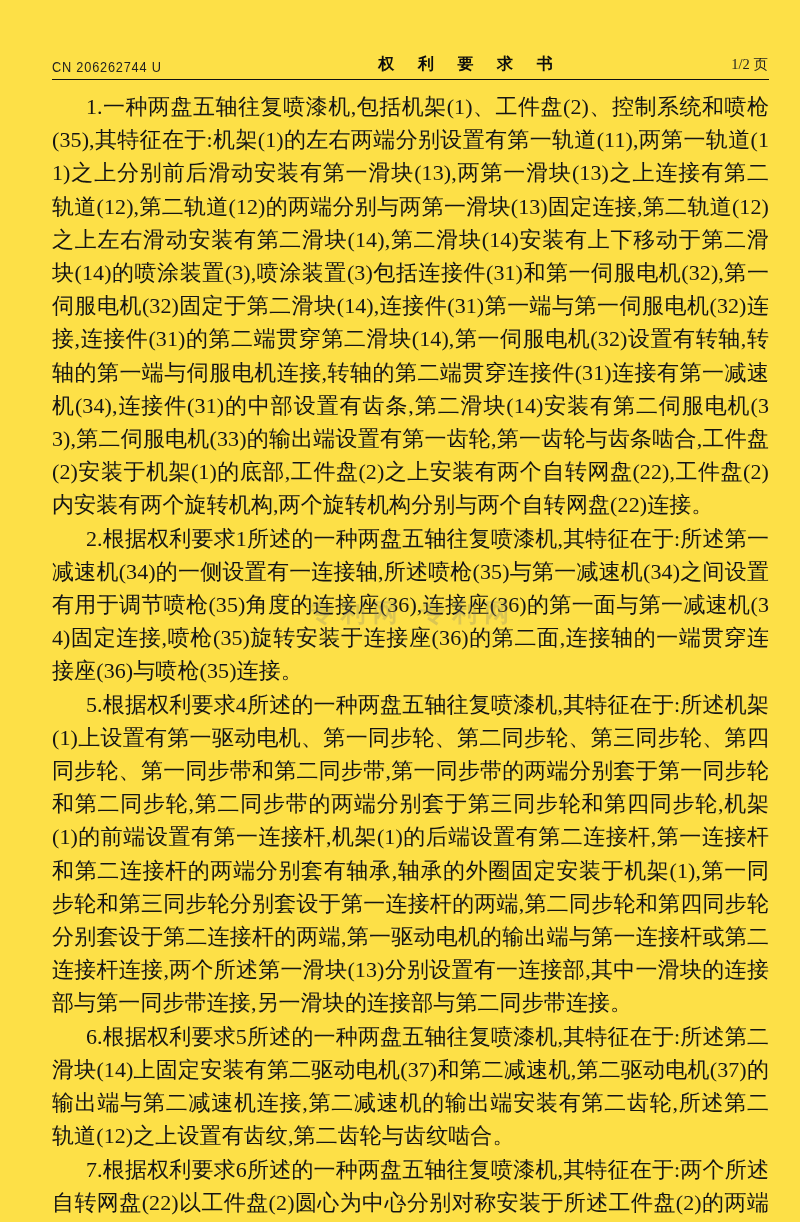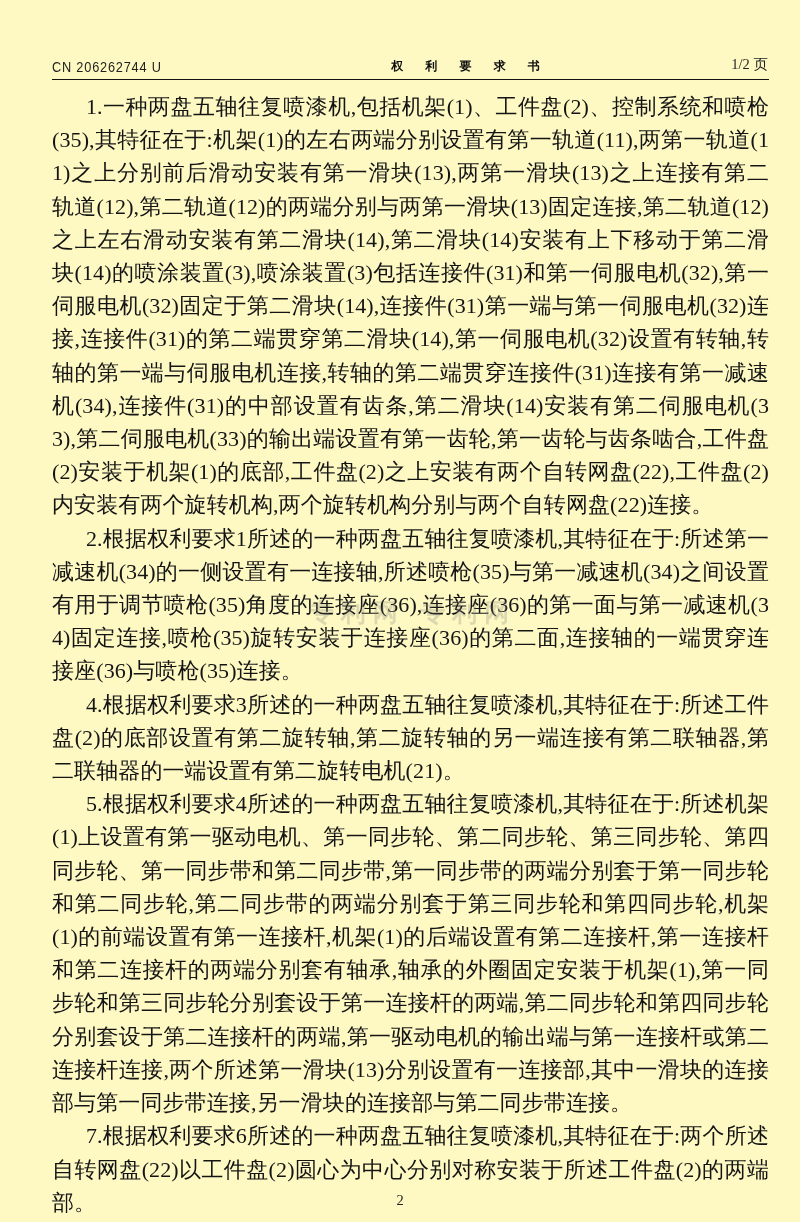--- a/index.html
+++ b/index.html
@@ -5,21 +5,21 @@
 <style>
   html, body {
     margin: 0;
     padding: 0;
     background: #ffffff;
   }
   .page {
     position: relative;
     width: 800px;
     height: 1222px;
-    background: #fef9c3;
+    background: #fde047;
     overflow: hidden;
     font-family: "Liberation Serif", "DejaVu Serif", serif;
     color: #1b1b1b;
     box-sizing: border-box;
   }
 
   
   .hdr {
     position: absolute;
     left: 52px;
@@ -35,21 +35,21 @@
     font-size: 14.5px;
     letter-spacing: 0.9px;
     color: #1f1f1f;
     transform: scaleX(0.88);
     transform-origin: left bottom;
     white-space: nowrap;
     padding-bottom: 1px;
   }
   .hdr-title {
     font-family: "DejaVu Sans", "Liberation Sans", sans-serif;
-    font-size: 12px;
+    font-size: 16px;
     font-weight: 700;
     letter-spacing: 9px;
     color: #0d0d0d;
     white-space: nowrap;
     margin-left: 32px;
     padding-bottom: 1px;
   }
   .hdr-right {
     font-family: "Liberation Serif", "DejaVu Serif", serif;
     font-size: 14.5px;
@@ -126,22 +126,22 @@
   <div class="hdr">
     <div class="hdr-left">CN 206262744 U</div>
     <div class="hdr-title">权 利 要 求 书</div>
     <div class="hdr-right">1/2 页</div>
   </div>
   <div class="hdr-rule"></div>
 
   <div class="body">
     <p class="claim indent">1.一种两盘五轴往复喷漆机,包括机架(1)、工件盘(2)、控制系统和喷枪(35),其特征在于:机架(1)的左右两端分别设置有第一轨道(11),两第一轨道(11)之上分别前后滑动安装有第一滑块(13),两第一滑块(13)之上连接有第二轨道(12),第二轨道(12)的两端分别与两第一滑块(13)固定连接,第二轨道(12)之上左右滑动安装有第二滑块(14),第二滑块(14)安装有上下移动于第二滑块(14)的喷涂装置(3),喷涂装置(3)包括连接件(31)和第一伺服电机(32),第一伺服电机(32)固定于第二滑块(14),连接件(31)第一端与第一伺服电机(32)连接,连接件(31)的第二端贯穿第二滑块(14),第一伺服电机(32)设置有转轴,转轴的第一端与伺服电机连接,转轴的第二端贯穿连接件(31)连接有第一减速机(34),连接件(31)的中部设置有齿条,第二滑块(14)安装有第二伺服电机(33),第二伺服电机(33)的输出端设置有第一齿轮,第一齿轮与齿条啮合,工件盘(2)安装于机架(1)的底部,工件盘(2)之上安装有两个自转网盘(22),工件盘(2)内安装有两个旋转机构,两个旋转机构分别与两个自转网盘(22)连接。</p>
     <p class="claim indent">2.根据权利要求1所述的一种两盘五轴往复喷漆机,其特征在于:所述第一减速机(34)的一侧设置有一连接轴,所述喷枪(35)与第一减速机(34)之间设置有用于调节喷枪(35)角度的连接座(36),连接座(36)的第一面与第一减速机(34)固定连接,喷枪(35)旋转安装于连接座(36)的第二面,连接轴的一端贯穿连接座(36)与喷枪(35)连接。</p>
-    <p class="claim indent">4.根据权利要求3所述的一种两盘五轴往复喷漆机,其特征在于:所述工件盘(2)的底部设置有第二旋转轴,第二旋转轴的另一端连接有第二联轴器,第二联轴器的一端设置有第二旋转电机(21)。</p>
     <p class="claim indent">5.根据权利要求4所述的一种两盘五轴往复喷漆机,其特征在于:所述机架(1)上设置有第一驱动电机、第一同步轮、第二同步轮、第三同步轮、第四同步轮、第一同步带和第二同步带,第一同步带的两端分别套于第一同步轮和第二同步轮,第二同步带的两端分别套于第三同步轮和第四同步轮,机架(1)的前端设置有第一连接杆,机架(1)的后端设置有第二连接杆,第一连接杆和第二连接杆的两端分别套有轴承,轴承的外圈固定安装于机架(1),第一同步轮和第三同步轮分别套设于第一连接杆的两端,第二同步轮和第四同步轮分别套设于第二连接杆的两端,第一驱动电机的输出端与第一连接杆或第二连接杆连接,两个所述第一滑块(13)分别设置有一连接部,其中一滑块的连接部与第一同步带连接,另一滑块的连接部与第二同步带连接。</p>
+    <p class="claim indent">6.根据权利要求5所述的一种两盘五轴往复喷漆机,其特征在于:所述第二滑块(14)上固定安装有第二驱动电机(37)和第二减速机,第二驱动电机(37)的输出端与第二减速机连接,第二减速机的输出端安装有第二齿轮,所述第二轨道(12)之上设置有齿纹,第二齿轮与齿纹啮合。</p>
     <p class="claim indent">7.根据权利要求6所述的一种两盘五轴往复喷漆机,其特征在于:两个所述自转网盘(22)以工件盘(2)圆心为中心分别对称安装于所述工件盘(2)的两端部。</p>
 
   </div>
 
   <div class="watermark">专利网 专利网</div>
 
   <div class="footer">2</div>
 
 </div>
 

